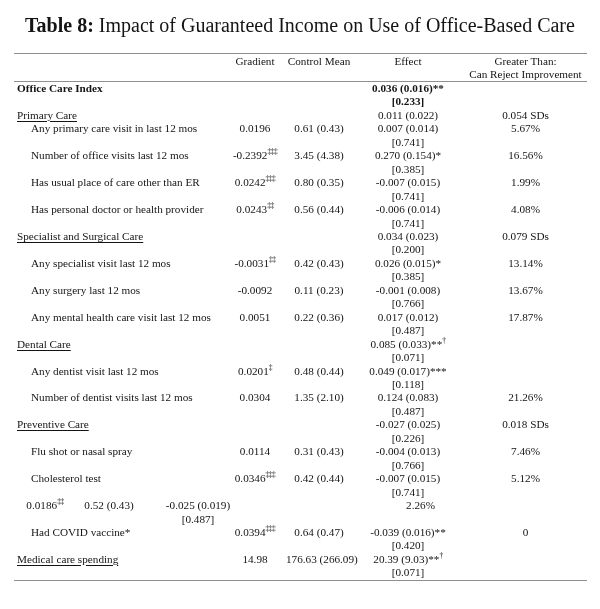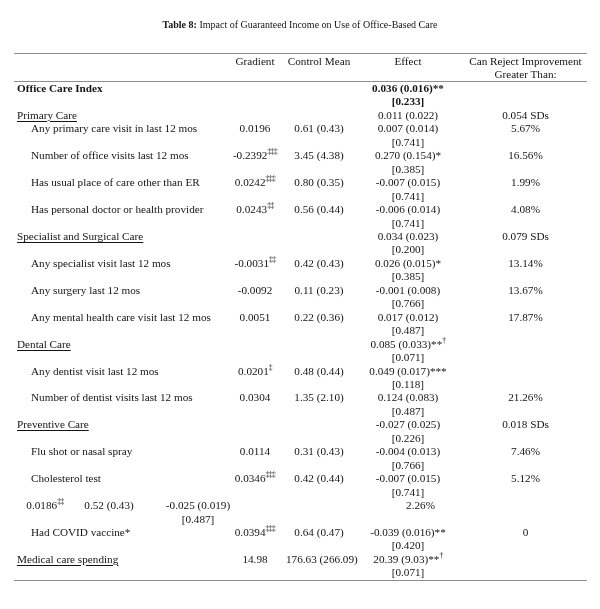--- a/index.html
+++ b/index.html
@@ -3,21 +3,21 @@
 <meta charset="utf-8">
 <style>
   html,body{margin:0;padding:0;}
   body{
     width:600px;height:609px;background:#ffffff;color:#141414;
     font-family:"Liberation Serif","DejaVu Serif",serif;
     -webkit-font-smoothing:antialiased;overflow:hidden;
   }
   .page{width:600px;height:609px;position:relative;}
   .title{
-    text-align:center;font-size:10px;margin-top:15px;height:20px;line-height:20px;
+    text-align:center;font-size:20px;margin-top:15px;height:20px;line-height:20px;
     white-space:nowrap;
   }
   .title .t-label{font-weight:bold;}
   .tablewrap{margin:18px 13px 0 14px;width:573px;font-size:11.2px;}
   .rule{border:none;border-top:1.5px solid #8f8f8f;margin:0;height:0;}
   
   .hrow,.row{display:flex;align-items:flex-start;}
   .c-label{width:210px;padding-left:3px;box-sizing:border-box;white-space:nowrap;text-align:left;}
   .c-grad{width:62px;text-align:center;white-space:nowrap;}
   .c-ctrl{width:66px;text-align:center;white-space:nowrap;}
@@ -45,22 +45,22 @@
 
   <div class="tablewrap">
     <hr class="rule">
 
     <div class="hrow">
       <div class="c-label"></div>
       <div class="c-grad hline">Gradient</div>
       <div class="c-ctrl hline">Control Mean</div>
       <div class="c-eff hline">Effect</div>
       <div class="c-rej">
+        <div class="hline">Greater Than:</div>
         <div class="hline">Can Reject Improvement</div>
-        <div class="hline">Greater Than:</div>
       </div>
     </div>
 
     <hr class="rule">
 
     <div id="table-body">
   <div class="row style-bold">
     <div class="c-label"><span class="label-text">Office Care Index</span></div>
     <div class="c-grad"><span class="grad-main"></span><sup class="grad-sup"></sup></div>
     <div class="c-ctrl"></div>

